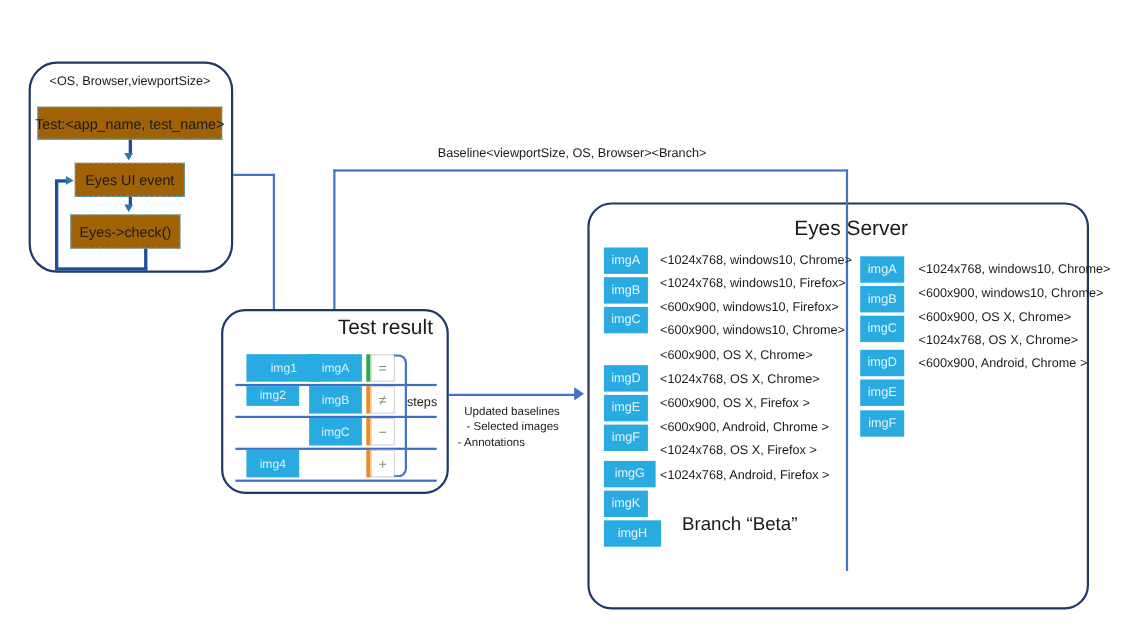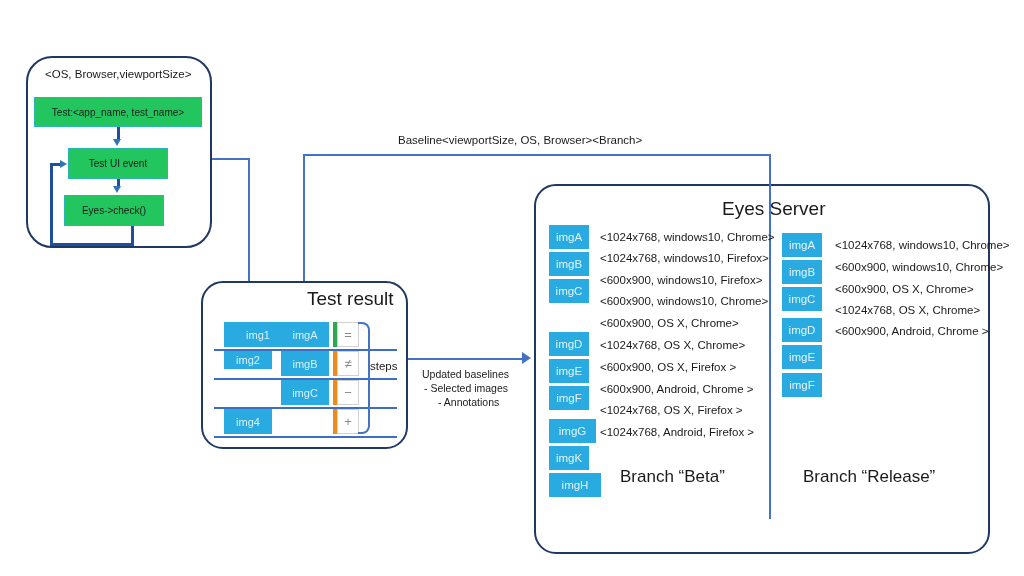--- a/index.html
+++ b/index.html
@@ -23,26 +23,26 @@
     border-radius: 22px;
     background: #ffffff;
     box-sizing: border-box;
   }
   .round-box.client { border-radius: 26px; }
 
   
   .dashed-box {
     position: absolute;
     border: 1.6px dashed #2BACE3;
-    background: #22c55e;
+    background: #a16207;
     box-sizing: border-box;
     display: flex;
     align-items: center;
     justify-content: center;
-    font-size: 10px;
+    font-size: 13px;
     color: #1a1a1a;
     white-space: nowrap;
   }
 
   
   .label {
     position: absolute;
     color: #1a1a1a;
     white-space: nowrap;
     line-height: 1.15;
@@ -130,21 +130,21 @@
 <body>
 
 <div id="canvas">
 
   <div class="round-box client" style="left:26px; top:56px; width:186px; height:192px;"></div>
 
   <div class="label lbl-11" style="left:45px; top:68px;">&lt;OS, Browser,viewportSize&gt;</div>
 
   <div class="dashed-box" style="left:34px; top:97px; width:168px; height:30px;">Test:&lt;app_name, test_name&gt;</div>
 
-  <div class="dashed-box" style="left:68px; top:148px; width:100px; height:31px;">Test UI event</div>
+  <div class="dashed-box" style="left:68px; top:148px; width:100px; height:31px;">Eyes UI event</div>
 
   <div class="dashed-box" style="left:64px; top:195px; width:100px; height:31px;">Eyes-&gt;check()</div>
 
   <div class="vline-thick" style="left:117px; top:127px; height:13px;"></div>
   <div class="arrow-down small" style="left:113px; top:139px;"></div>
 
   <div class="vline-thick" style="left:117px; top:179px; height:8px;"></div>
   <div class="arrow-down small" style="left:113px; top:186px;"></div>
 
   <div class="vline-thick" style="left:131px; top:226px; height:19px;"></div>
@@ -193,21 +193,21 @@
   <div class="rowline" style="left:214px; top:436px; width:183px;"></div>
 
   <div class="bracket" style="left:358px; top:322px; width:12px; height:112px;"></div>
   <div class="label lbl-11" style="left:370px; top:360px;">steps</div>
 
   <div class="hline" style="left:408px; top:358px; width:116px;"></div>
   <div class="arrow-right" style="left:522px; top:352px;"></div>
 
   <div class="note-line" style="left:422px; top:368px;">Updated baselines</div>
   <div class="note-line" style="left:424px; top:382px;">-     Selected images</div>
-  <div class="note-line" style="left:438px; top:396px;">-     Annotations</div>
+  <div class="note-line" style="left:416px; top:396px;">-     Annotations</div>
 
   <div class="round-box" style="left:534px; top:184px; width:456px; height:370px;"></div>
 
   <div class="label lbl-title-lg" style="left:722px; top:198px;">Eyes Server</div>
 
   <div class="divider-v" style="left:769px; top:184px; height:335px;"></div>
 
   <div class="chip big" style="left:549px; top:225px; width:40px; height:24px;">imgA</div>
   <div class="chip big" style="left:549px; top:252px; width:40px; height:24px;">imgB</div>
   <div class="chip big" style="left:549px; top:279px; width:40px; height:24px;">imgC</div>
@@ -237,15 +237,14 @@
   <div class="chip big" style="left:782px; top:318px; width:40px; height:24px;">imgD</div>
   <div class="chip big" style="left:782px; top:345px; width:40px; height:24px;">imgE</div>
   <div class="chip big" style="left:782px; top:373px; width:40px; height:24px;">imgF</div>
 
   <div class="label lbl-11" style="left:835px; top:239px;">&lt;1024x768, windows10, Chrome&gt;</div>
   <div class="label lbl-11" style="left:835px; top:261px;">&lt;600x900, windows10, Chrome&gt;</div>
   <div class="label lbl-11" style="left:835px; top:283px;">&lt;600x900, OS X, Chrome&gt;</div>
   <div class="label lbl-11" style="left:835px; top:304px;">&lt;1024x768, OS X, Chrome&gt;</div>
   <div class="label lbl-11" style="left:835px; top:325px;">&lt;600x900, Android, Chrome &gt;</div>
 
-  <div class="label lbl-branch" style="left:803px; top:467px;">Branch “Release”</div>
 
 </div>
 
 </body></html>

